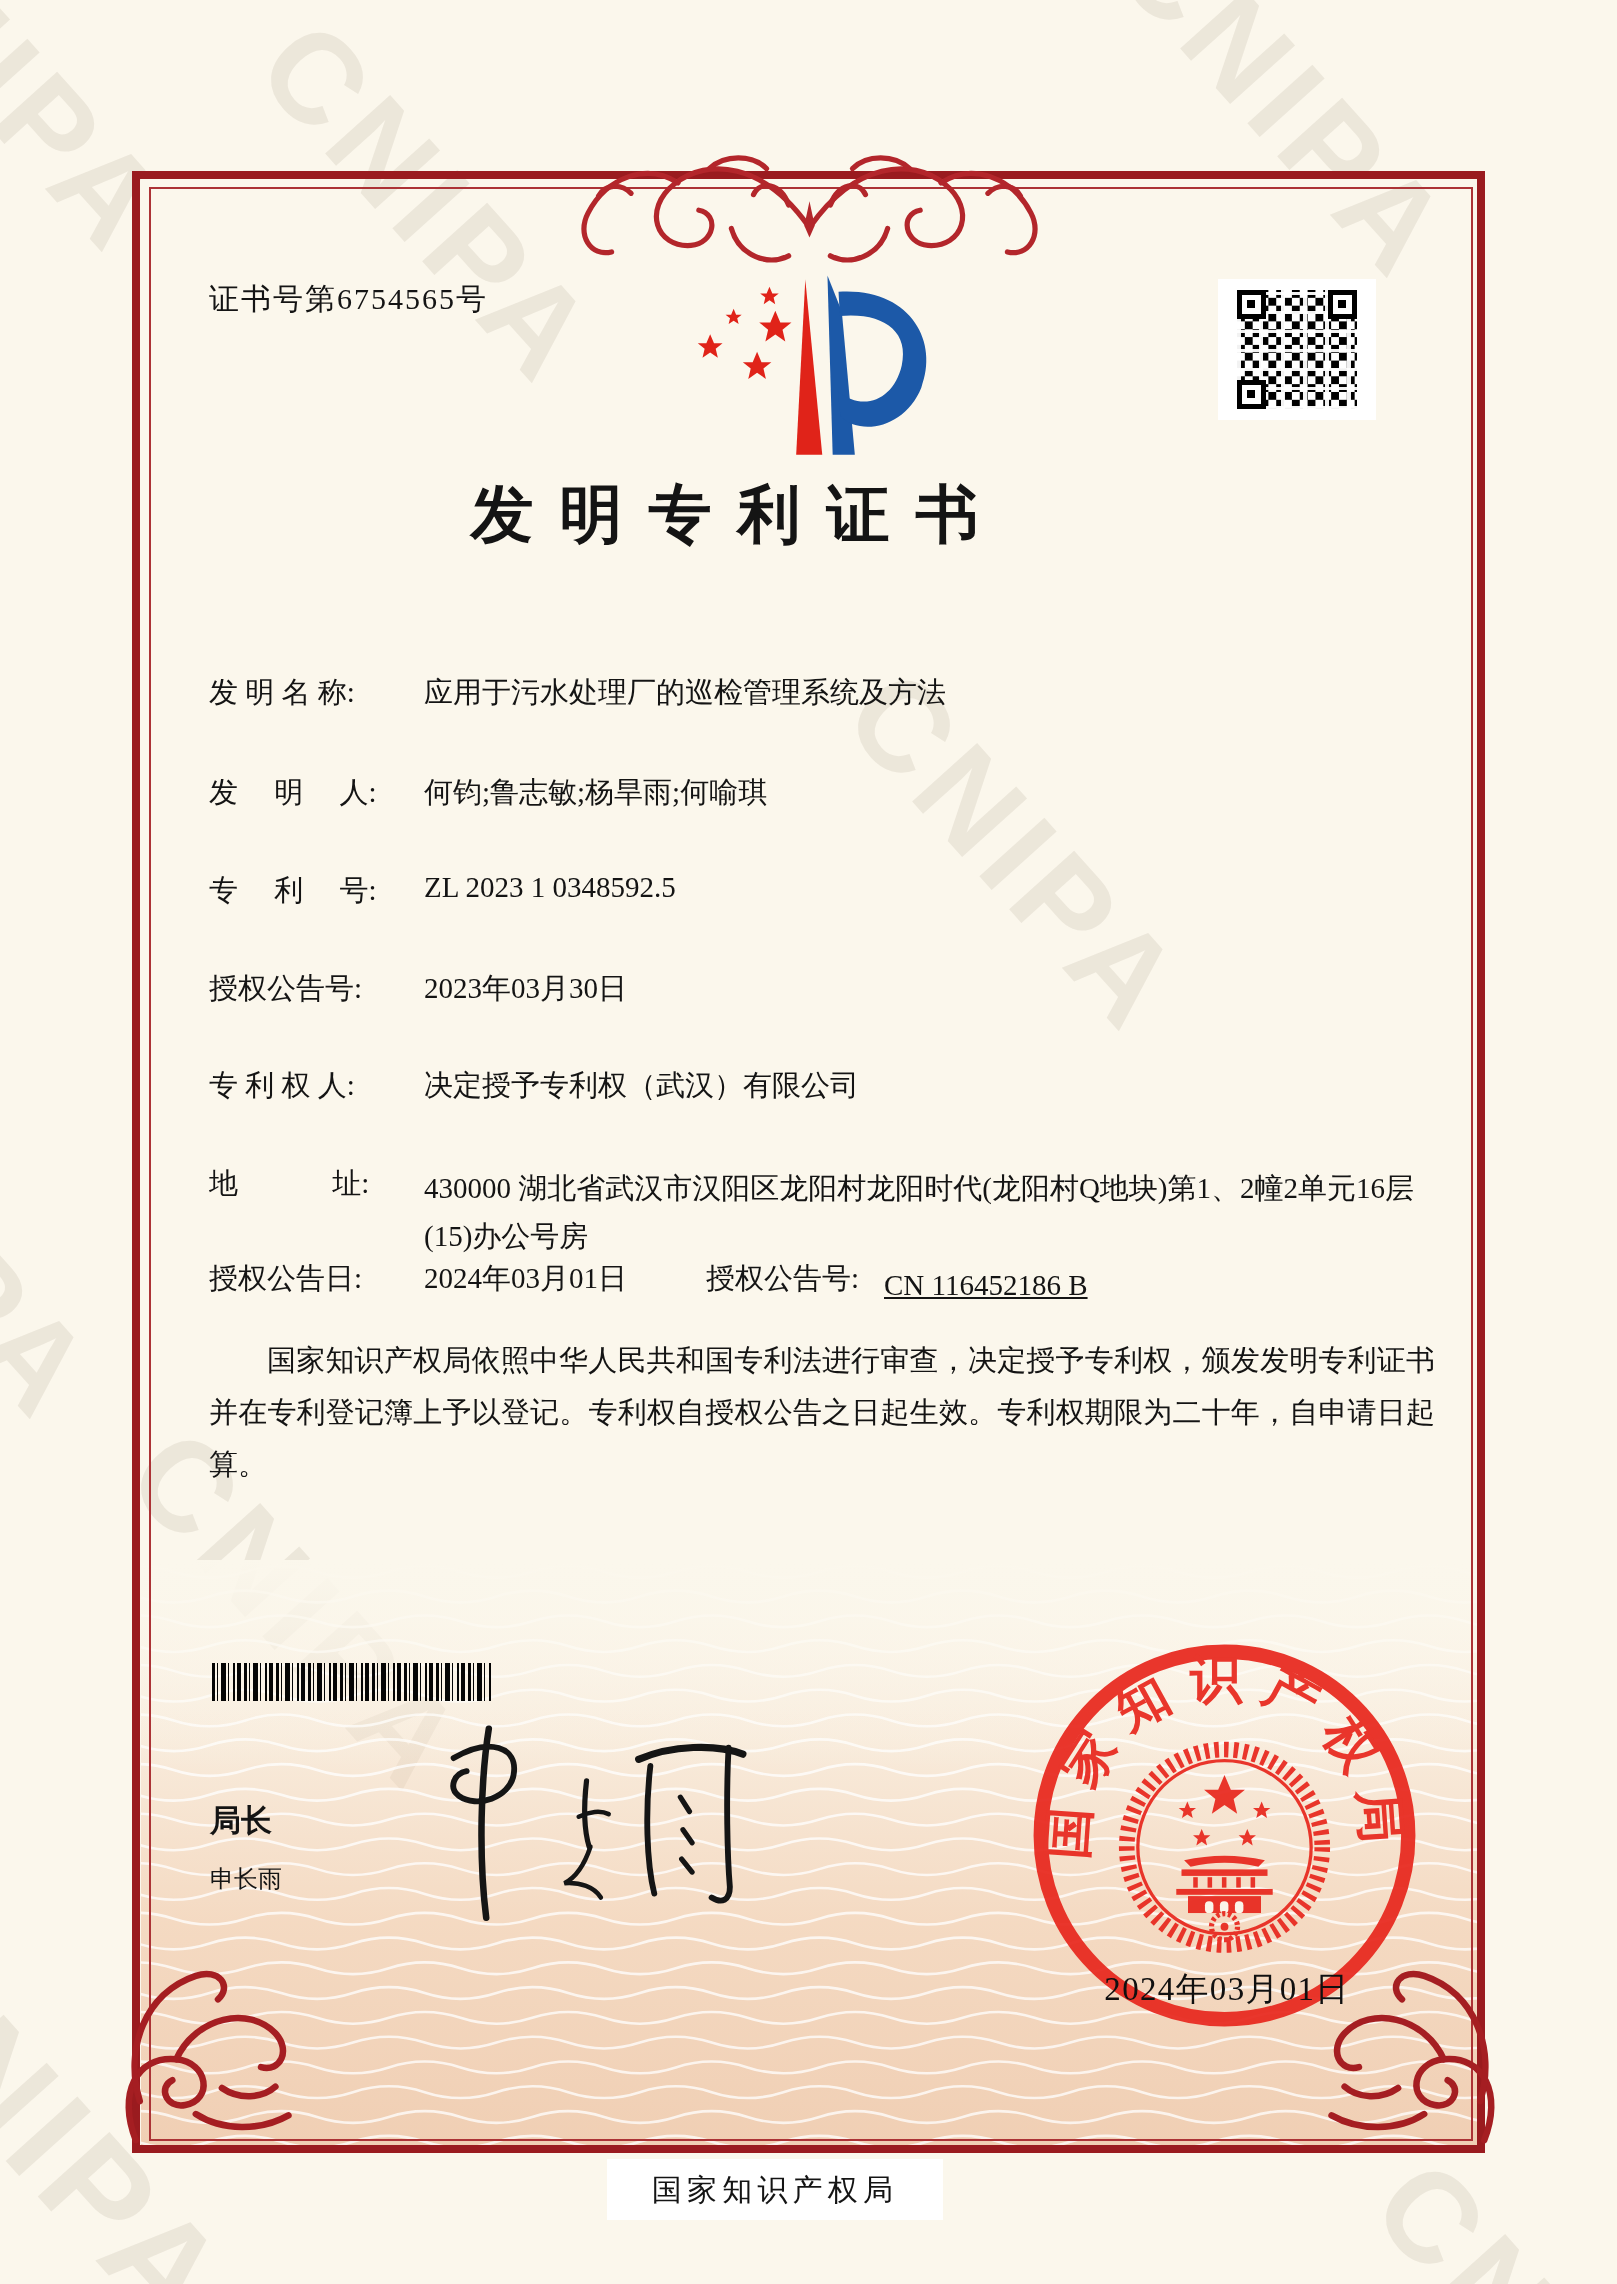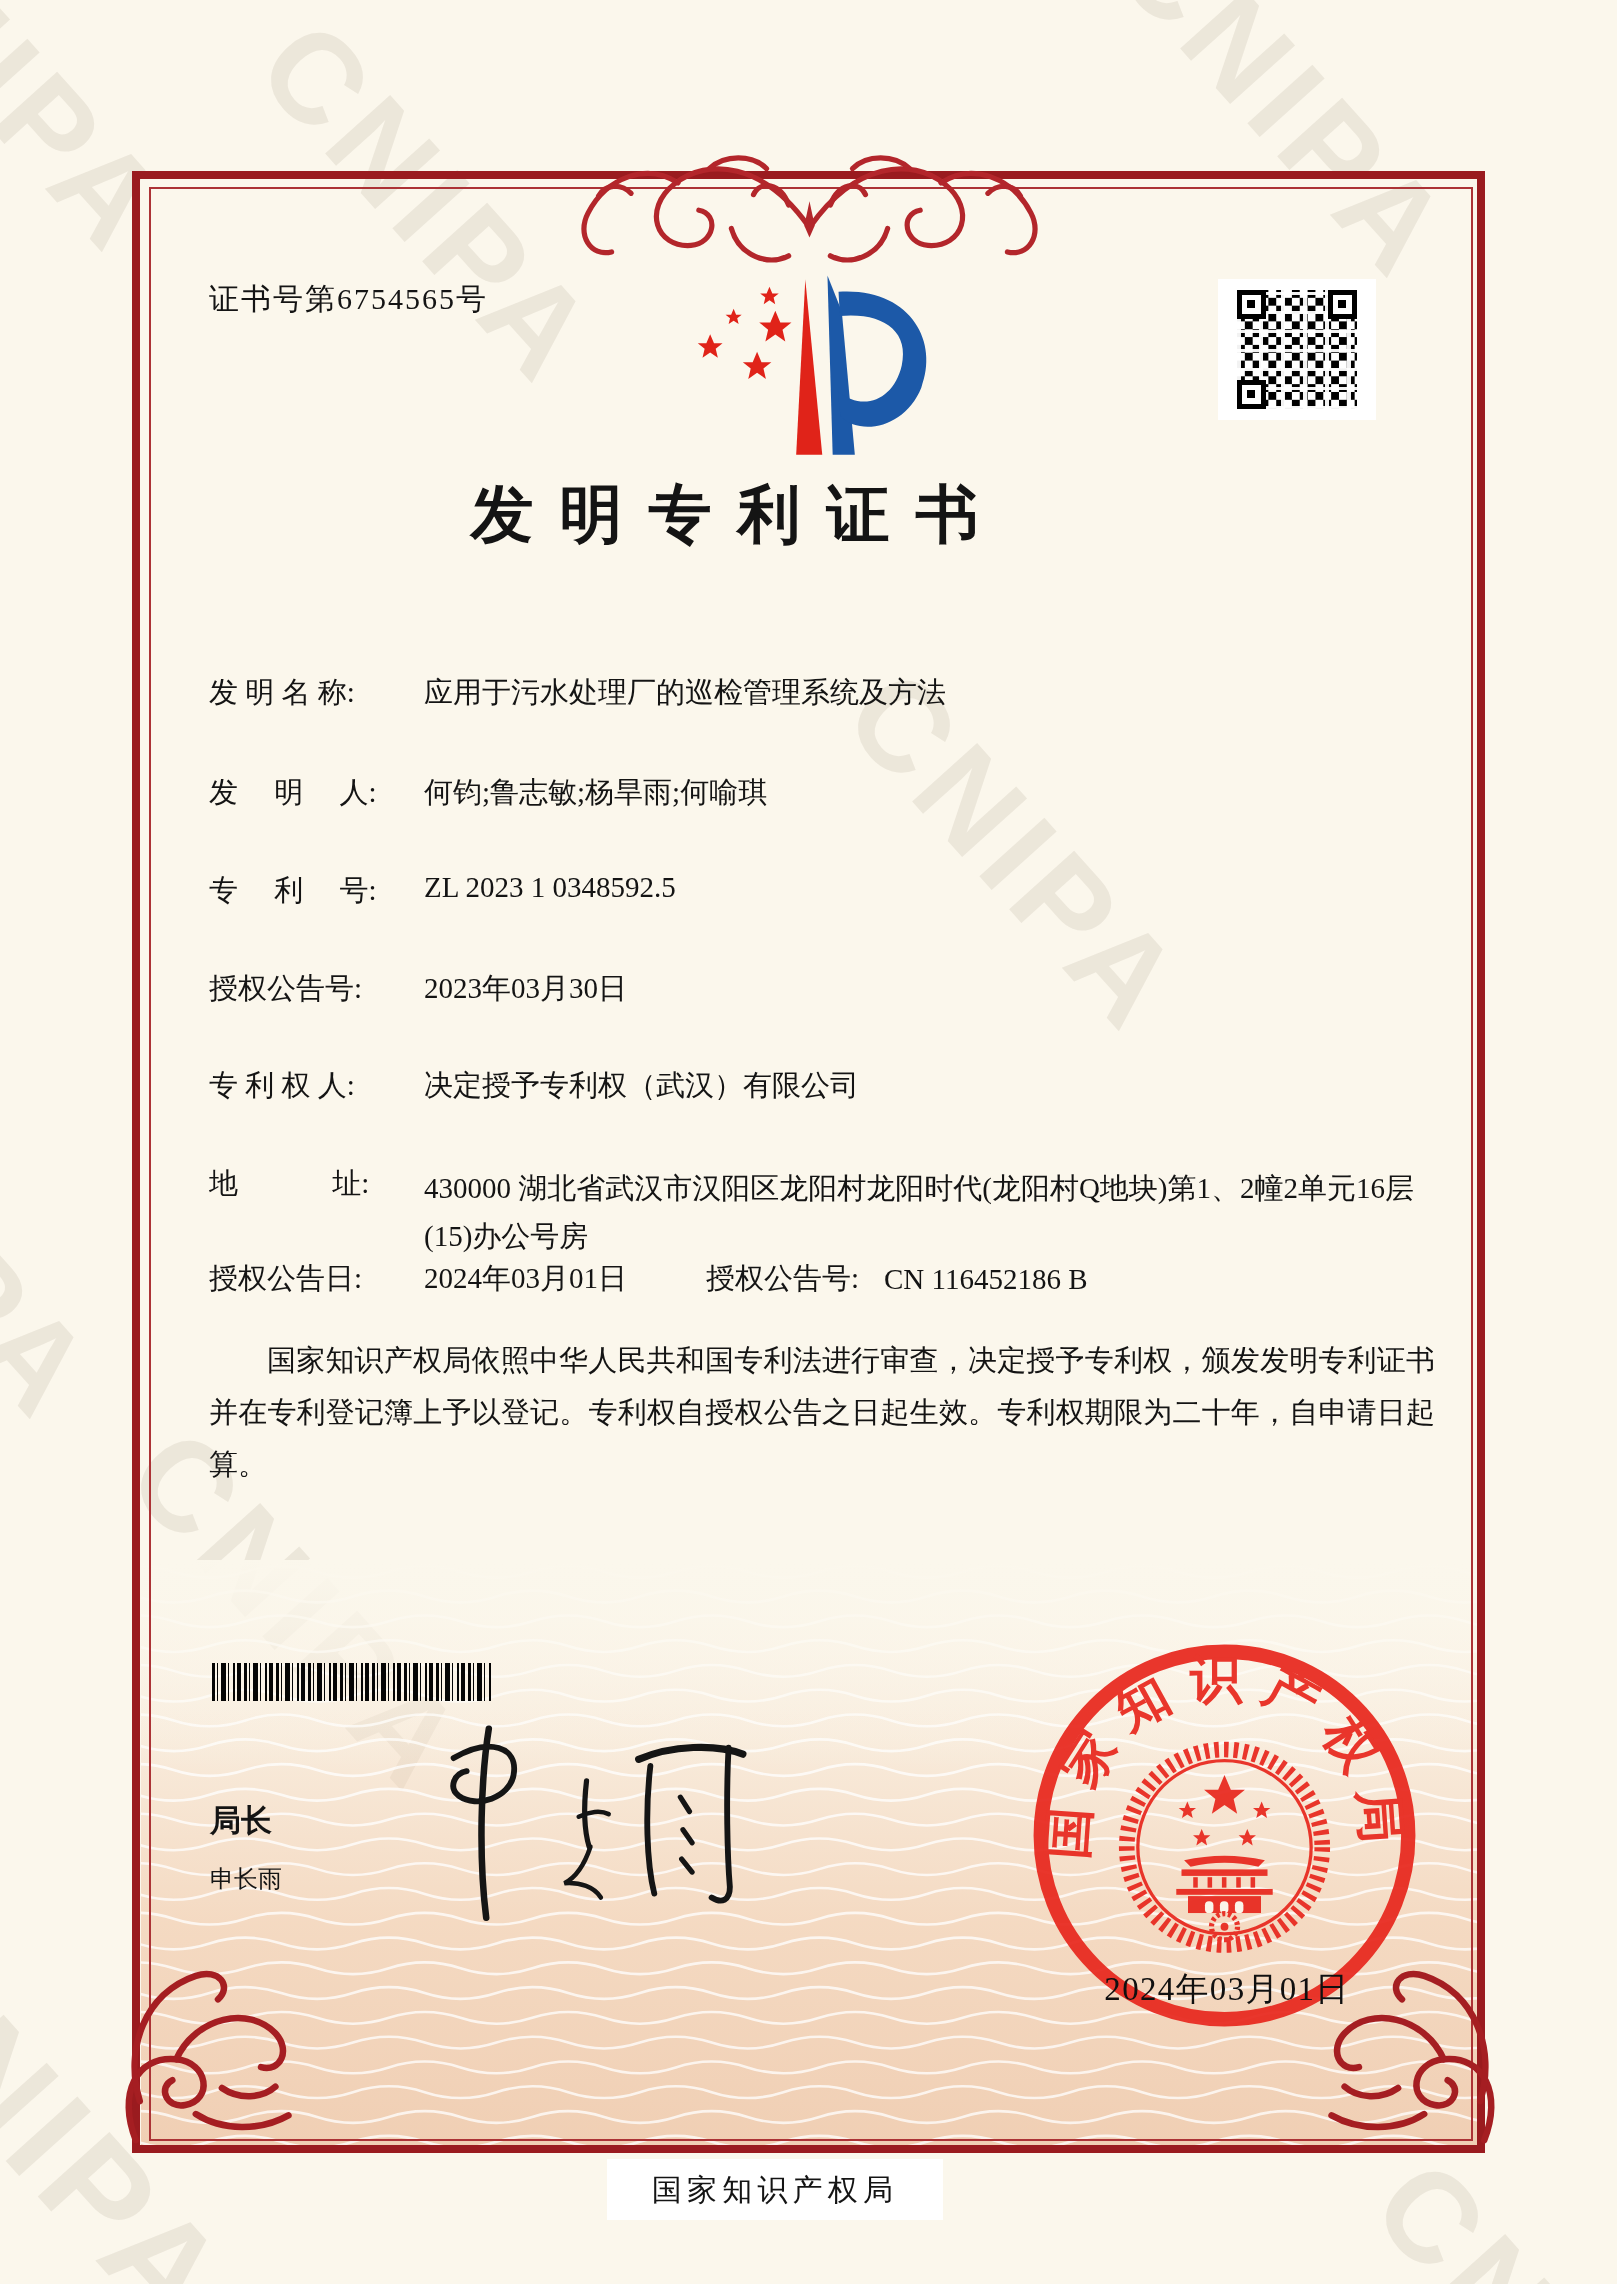--- a/index.html
+++ b/index.html
@@ -58,21 +58,21 @@
   .title{
     position:absolute;left:0;top:472px;width:1449px;text-align:center;
     font-size:63px;font-weight:600;letter-spacing:26px;text-indent:26px;z-index:5;
   }
   
   .row{position:absolute;left:209px;width:1226px;font-size:29px;z-index:5;}
   .lbl{position:absolute;left:0;top:0;white-space:nowrap;}
   .val{position:absolute;left:215px;top:0;white-space:nowrap;}
   .val.wrap{white-space:normal;width:998px;line-height:48px;}
   .lbl2{position:absolute;left:497px;top:0;white-space:nowrap;}
-  .val2{position:absolute;left:675px;top:4px;white-space:nowrap;}
+  .val2{position:absolute;left:675px;top:10px;white-space:nowrap;text-decoration:underline;}
   
   .body-text{position:absolute;left:209px;top:1334px;width:1226px;z-index:5;}
   .body-text p{
     margin:0;font-size:29px;line-height:52px;text-indent:2em;text-align:justify;
   }
   .body-text p + p{margin-top:34px;}
   
   .barcode{
     position:absolute;left:212px;top:1663px;width:279px;height:38px;z-index:5;
     background:repeating-linear-gradient(90deg,

